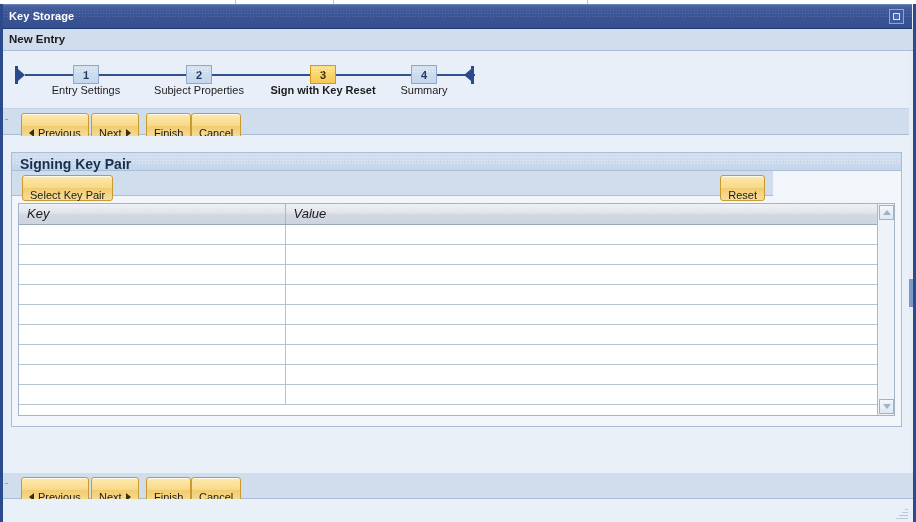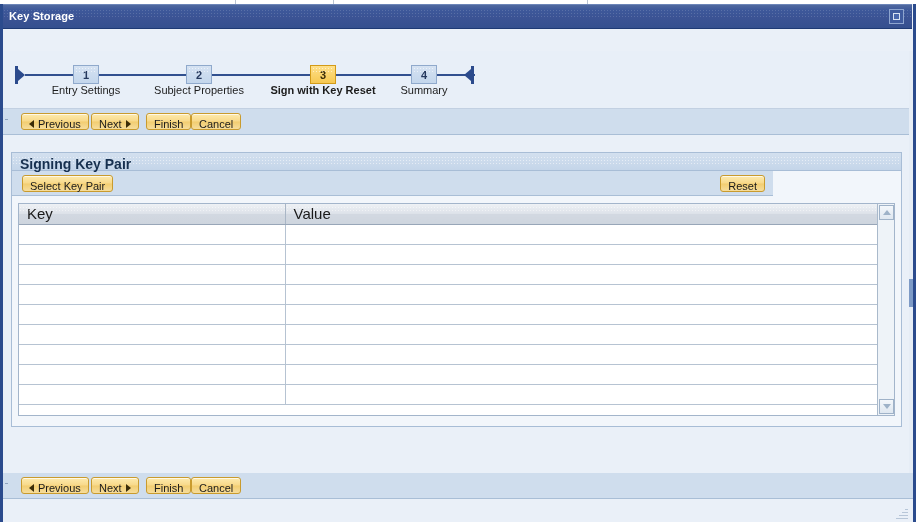--- a/index.html
+++ b/index.html
@@ -244,21 +244,21 @@
     position: absolute;
     top: 4px;
     height: 17px;
     line-height: 15px;
     font-size: 11px;
     color: #1a1a1a;
     background: linear-gradient(to bottom, #fdeaad 0%, #f8d98a 48%, #f2cd70 52%, #f6dd9c 100%);
     border: 1px solid #c99b2e;
     border-radius: 3px;
     box-sizing: border-box;
-    padding: 3px 7px;
+    padding: 12px 7px;
     white-space: nowrap;
     box-shadow: inset 0 1px 0 rgba(255,255,255,0.7);
     cursor: default;
   }
   .btn .arrow {
     display: inline-block;
     width: 0; height: 0;
     vertical-align: middle;
     position: relative;
     top: -1px;
@@ -366,26 +366,27 @@
   table.grid {
     border-collapse: collapse;
     table-layout: fixed;
     width: 859px;
   }
   table.grid th {
     height: 20px;
     background: linear-gradient(to bottom, #eef1f5 0%, #dde2e9 48%, #d2d8e1 52%, #ced5de 100%);
     border-right: 1px solid #a9b6c6;
     border-bottom: 1px solid #98a6b8;
-    font-size: 15px;
+    font-size: 13px;
     font-weight: normal;
     color: #1a1a1a;
     text-align: left;
     padding: 0 0 0 8px;
     box-sizing: border-box;
+    font-style: italic;
   }
   table.grid th::after {
     content: "";
     position: absolute;
     left: 0; right: 0; top: 2px; height: 6px;
     background-image: radial-gradient(circle, rgba(255,255,255,0.45) 0.6px, transparent 0.8px);
     background-size: 3px 3px;
     pointer-events: none;
   }
   table.grid th { position: relative; }
@@ -491,20 +492,23 @@
   <div id="frame-left" style="background: rgb(43, 75, 141);"></div>
   <div id="frame-right" style="background: rgb(43, 75, 141);"></div>
 
   <div id="titlebar">
     <span id="title-text">Key Storage</span>
     <div id="restore-btn">
         <i></i>
       </div>
   </div>
 
+  <div id="page-header">
+    <span id="page-title">New Entry</span>
+  </div>
 
   <div id="roadmap">
     <div id="roadmap-line"></div>
 
     <div class="rm-cap" id="rm-cap-start">
       <span class="bar"></span>
         <span class="tri"></span>
     </div>
     <div class="rm-cap" id="rm-cap-end">
       <span class="bar"></span>

